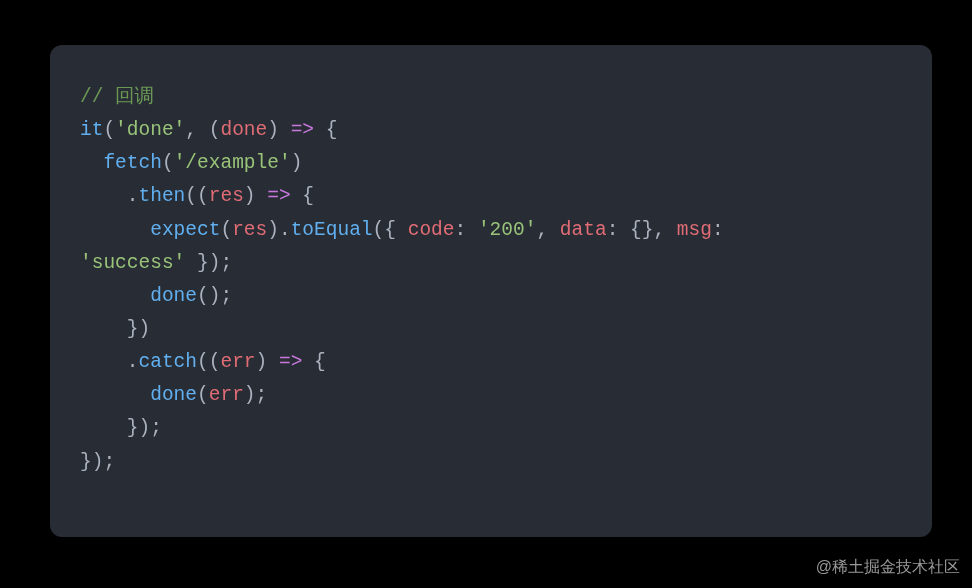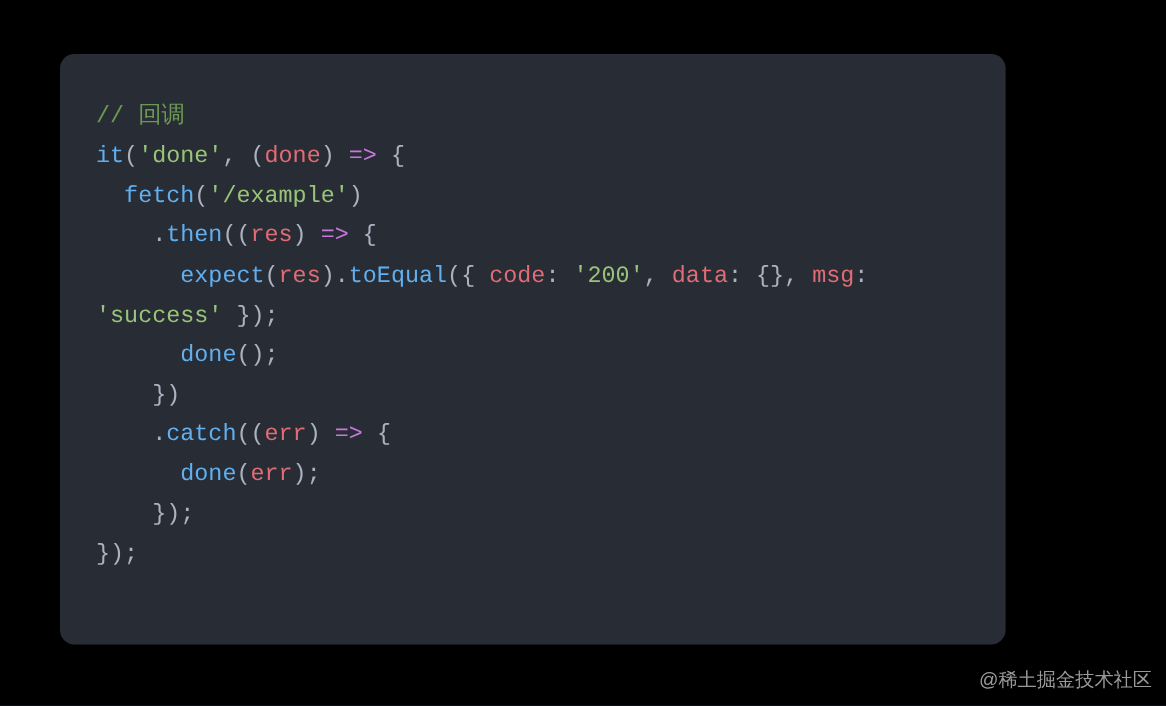--- a/index.html
+++ b/index.html
@@ -8,21 +8,21 @@
   height: 588px;
   background: #000;
   font-family: "SF Mono", Monaco, Menlo, Consolas, "Courier New", monospace;
   position: relative;
   overflow: hidden;
 }
 .code-block {
   position: absolute;
   top: 45px;
   left: 50px;
-  width: 788px;
+  width: 882px;
   height: 492px;
   background: #282c34;
   border-radius: 12px;
   padding: 36px 30px;
   font-size: 19.5px;
   line-height: 1.7;
   color: #abb2bf;
 }
 .watermark {
   position: absolute;

